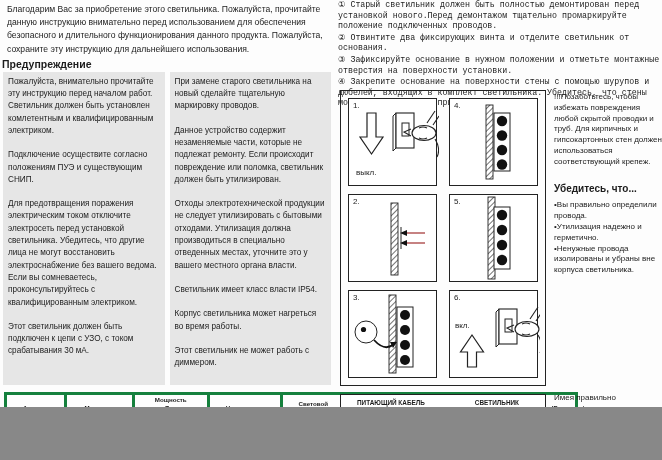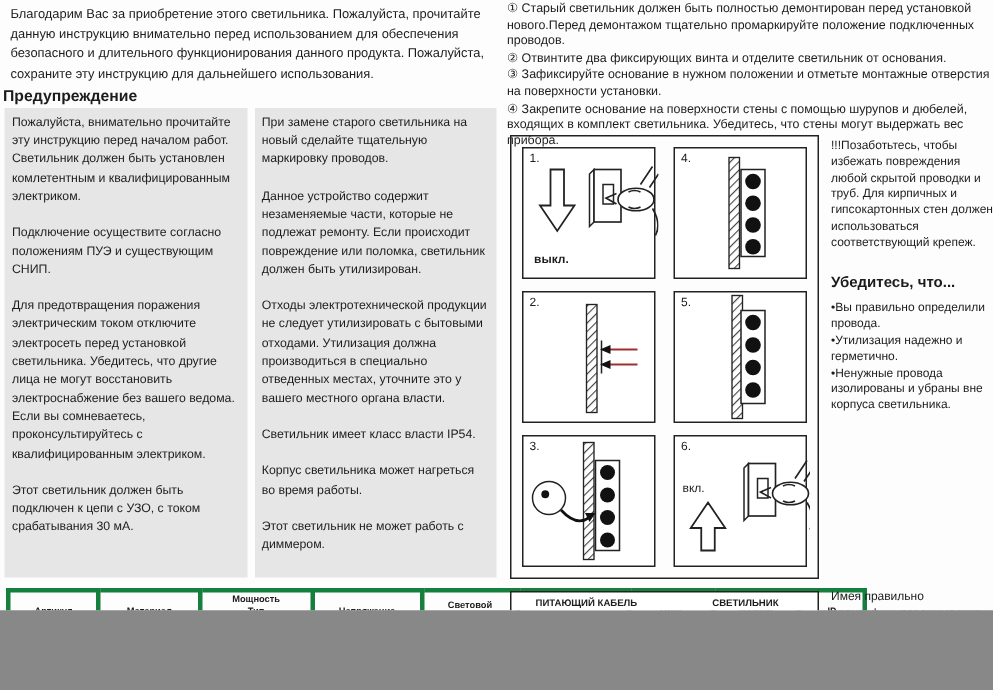--- a/index.html
+++ b/index.html
@@ -12,21 +12,21 @@
   .warn-wrap{display:flex;gap:5px;margin:0 3px;}
   .warn-col{flex:1;background:#e6e6e6;min-height:236px;padding:4px 5px;font-size:8.2px;line-height:12.3px;}
   .warn-col p{margin:0 0 12px 0;}
   table.spec{border-collapse:collapse;margin:7px 3px 0 4px;width:325px;font-size:6.2px;font-weight:bold;text-align:center;}
   table.spec th,table.spec td{border:3px solid #15803d;padding:1px 16px;white-space:pre-line;line-height:1.25;margin-left:36px;}
   table.spec td.ip{font-size:8px;}
   
   .right{position:absolute;left:336px;top:0;width:326px;height:460px;}
   .h-inst{margin:2px 0 1px 2px;font-size:11px;font-weight:bold;}
   .steps{margin:0 2px 0 2px;font-size:8.3px;line-height:10.6px;}
-  .steps p{margin:0 0 1px 0;}
+  .steps p{margin:0 0 1px 0;font-family:Liberation Mono, monospace;}
   .figbox{position:absolute;left:4px;top:90px;width:206px;height:296px;border:1.5px solid #222;
           display:grid;grid-template-columns:1fr 1fr;column-gap:12px;row-gap:8px;padding:7px;box-sizing:border-box;}
   .panel{border:1px solid #222;position:relative;background:#fff;}
   .panel .num{position:absolute;left:4px;top:2px;font-size:8px;}
   .panel svg{position:absolute;left:0;top:0;}
   .sidebar{position:absolute;left:218px;top:92px;width:108px;font-size:8px;line-height:10.8px;}
   .sidebar .check-h{font-size:10px;font-weight:bold;margin:16px 0 6px 0;}
   .sidebar p{margin:0;}
   .closing{position:absolute;left:218px;top:393px;width:108px;font-size:8px;line-height:10.6px;}
   .wirebox{position:absolute;left:4px;top:394px;width:206px;height:62px;border:1.5px solid #222;box-sizing:border-box;background:#fff;}
@@ -149,21 +149,21 @@
           </g>
           <g fill="none" stroke="#222" stroke-width="1.1">
             <path d="M62,30 l-7,3 7,4"></path>
             <ellipse cx="75" cy="34" rx="12" ry="7.5" fill="#fff"></ellipse>
             <path d="M70,29 q4,-2 8,0 M70,39 q4,2 8,0"></path>
             <path d="M84,26 l6,-9 M78,24 l8,-12"></path>
             <path d="M86,40 q6,10 2,18"></path>
           </g>
         </svg>
         <span class="num">1.</span>
-        <span style="position:absolute;left:7px;bottom:8px;font-size:8px;font-weight:bold">выкл.</span>
+        <span style="position:absolute;left:7px;bottom:8px;font-size:8px;font-weight:normal">выкл.</span>
       </div>
 
       <div class="panel">
         <svg width="90" height="86" viewBox="0 0 90 86">
           <rect x="36" y="6" width="7" height="74" fill="url(#hatch)" stroke="#222" stroke-width="0.9"></rect>
           <g>
             <rect x="44" y="14" width="16" height="58" fill="#fff" stroke="#222" stroke-width="1"></rect>
             <circle cx="52" cy="22" r="5.2" fill="#111"></circle>
             <circle cx="52" cy="36.5" r="5.2" fill="#111"></circle>
             <circle cx="52" cy="51" r="5.2" fill="#111"></circle>

